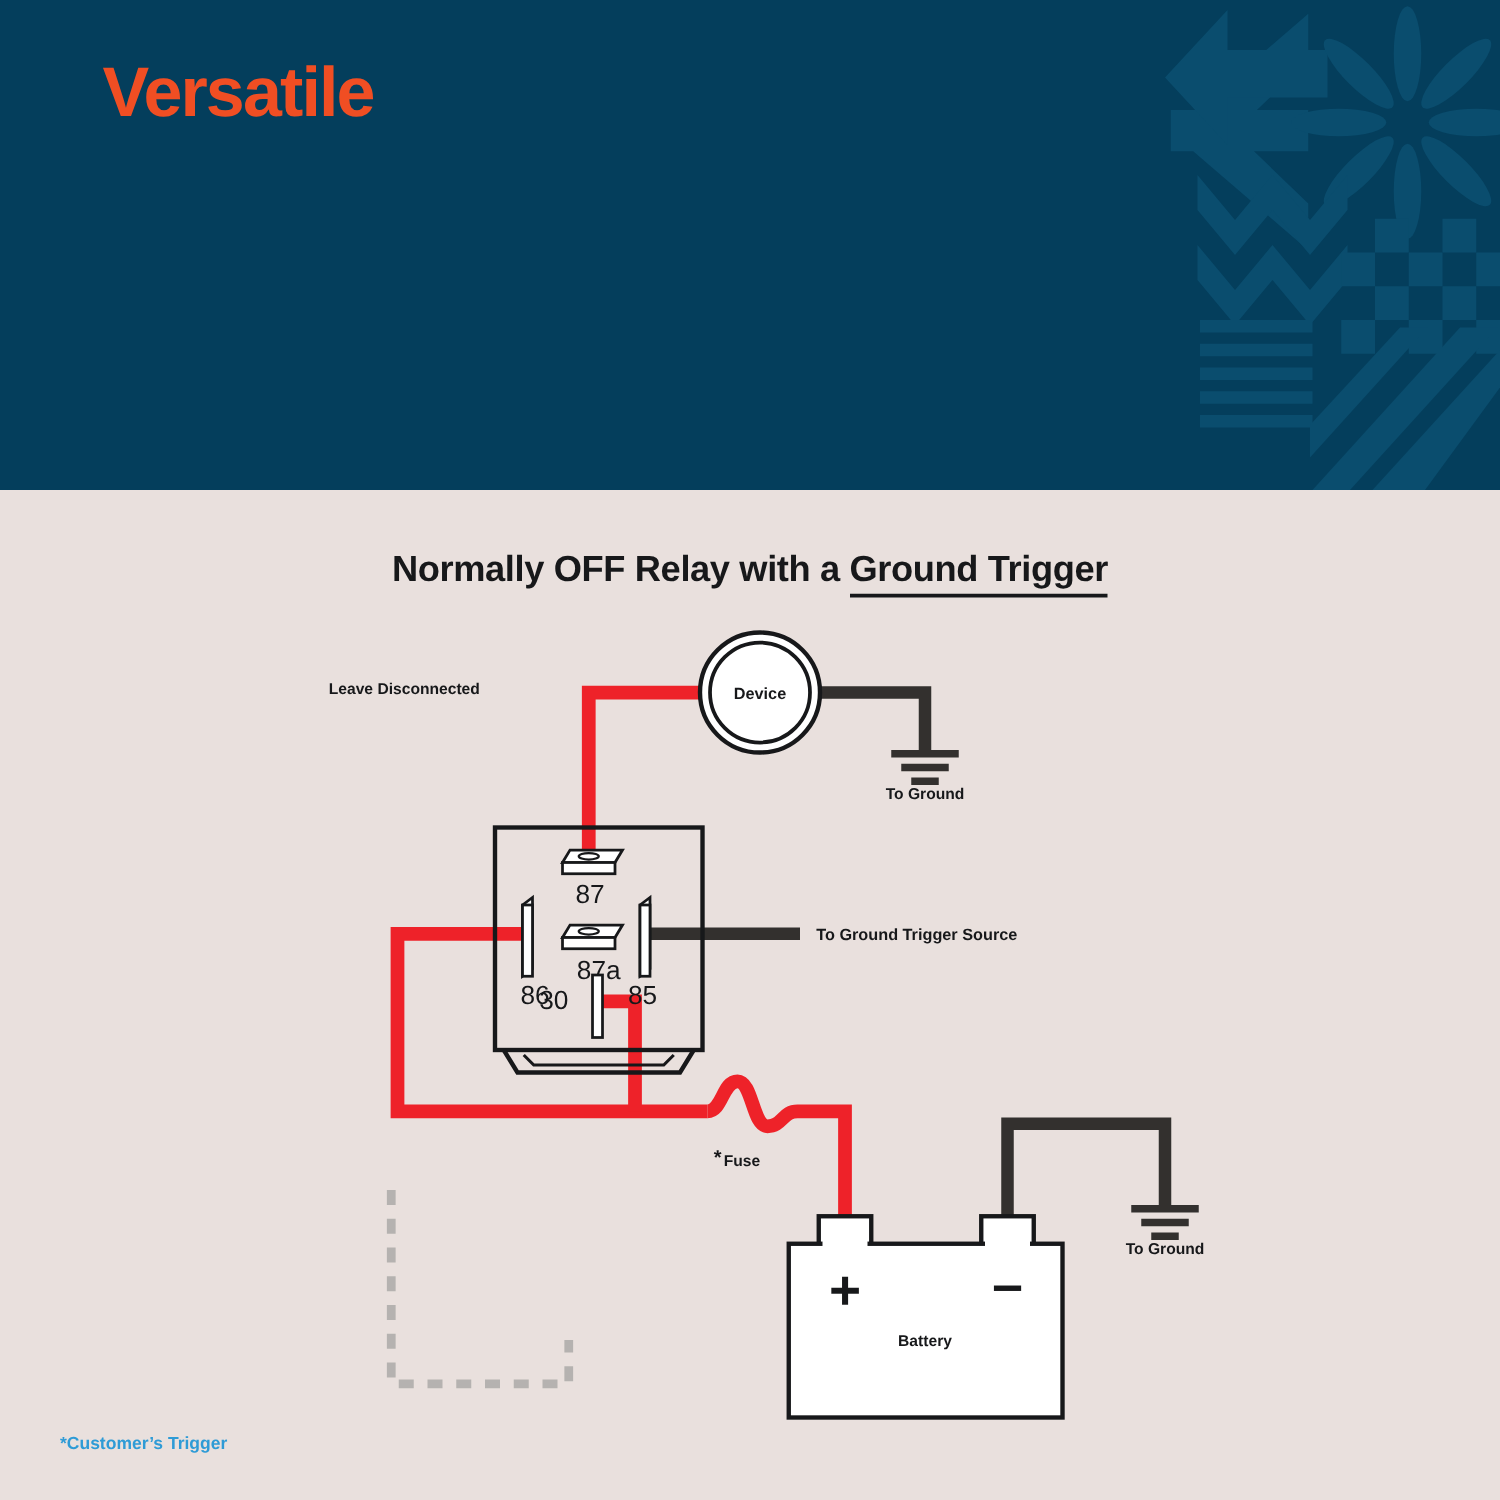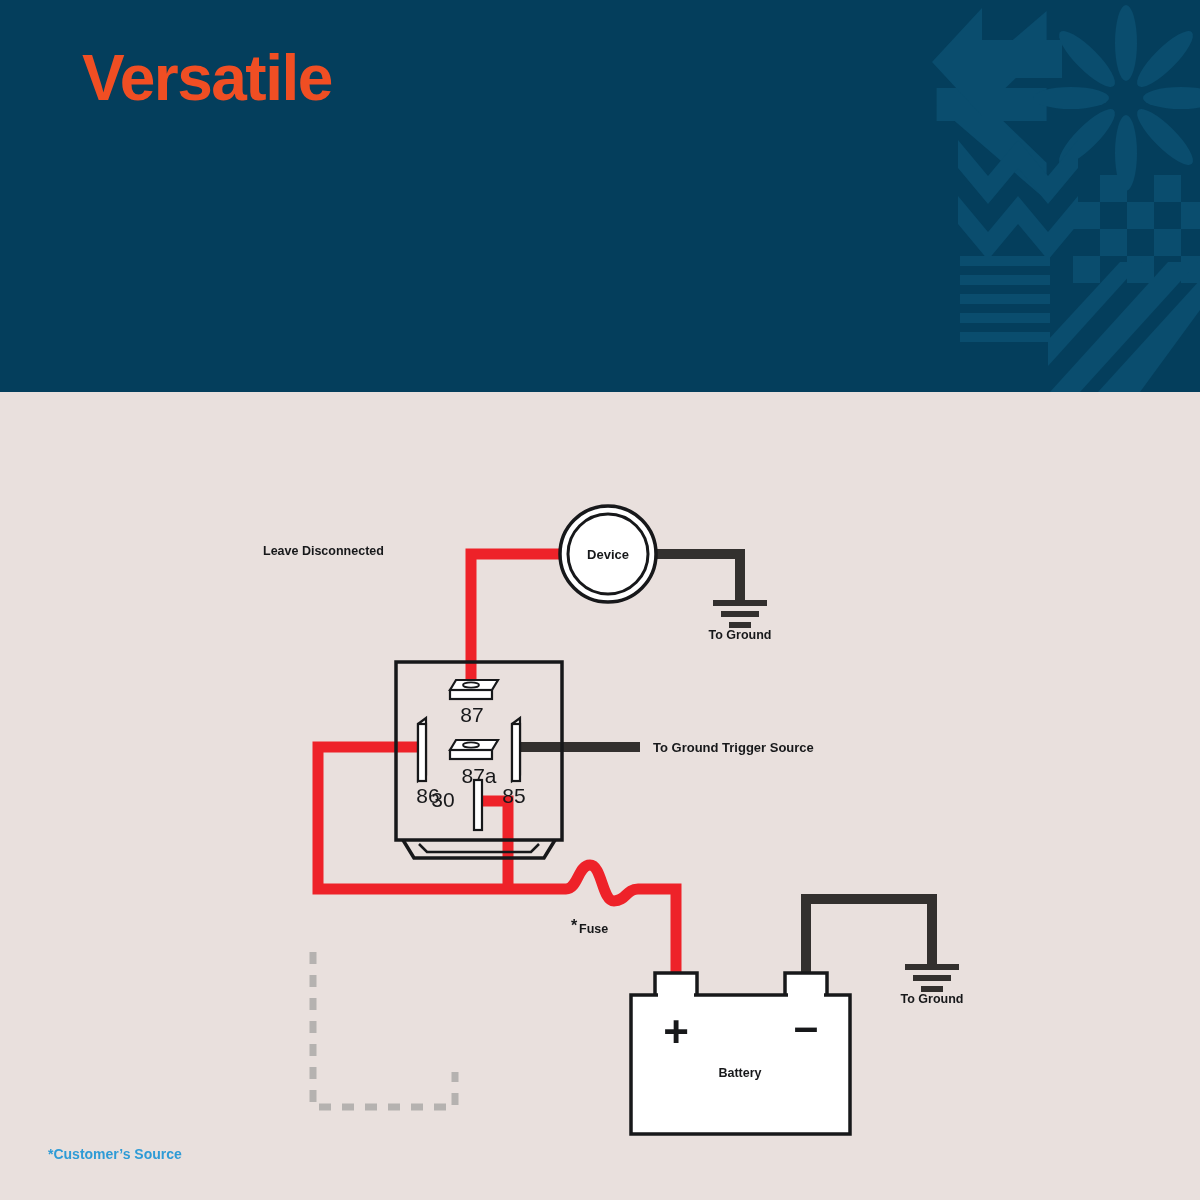--- a/index.html
+++ b/index.html
@@ -11,21 +11,21 @@
   #page{position:relative;width:1200px;height:1200px;}
 
   
   .hero{
     position:absolute;left:0;top:0;width:1200px;height:392px;
     background:#043e5c;overflow:hidden;
   }
   .hero-pattern{position:absolute;right:0;top:0;width:270px;height:392px;}
   .hero-copy{position:absolute;left:82px;top:46px;width:830px;z-index:2;}
   .hero-title{
-    font-size:64px;font-weight:bold;color:#f04e23;letter-spacing:-1.5px;
+    font-size:56px;font-weight:bold;color:#f04e23;letter-spacing:-1.5px;
     line-height:1.0;margin:0 0 26px 0;
   }
   .hero-body{
     font-size:34px;line-height:1.38;color:#ffffff;font-weight:400;margin:0;
     max-width:820px;
   }
 
   
   .diagram-panel{
     position:absolute;left:0;top:392px;width:1200px;height:808px;background:#e9e0dd;
@@ -106,20 +106,23 @@
       </g>
     </svg>
 
     <div class="hero-copy">
       <h1 class="hero-title">Versatile</h1>
     </div>
   </section>
 
   <section class="diagram-panel">
 
+    <div class="diagram-title">
+      <span>Normally OFF Relay with a </span><span class="underlined">Ground Trigger</span>
+    </div>
 
     <svg class="wiring" viewBox="0 0 1200 808">
 
       <path d="M471 294 L471 162 L566 162" fill="none" stroke="#ee2229" stroke-width="11"></path>
 
       <path d="M424 355 L318 355 L318 497 L566 497" fill="none" stroke="#ee2229" stroke-width="11"></path>
 
       <path d="M481 409 L508 409 L508 497" fill="none" stroke="#ee2229" stroke-width="11"></path>
 
       <path d="M566 497 C 578 497 578 473 590 473 C 602 473 602 509 614 509 C 626 509 626 497 638 497 L 676 497 L 676 581" fill="none" stroke="#ee2229" stroke-width="11"></path>
@@ -205,16 +208,16 @@
 
       <g fill="#17181a">
         <rect x="662" y="1012" width="0" height="0"></rect>
       </g>
       <text x="676" y="655" text-anchor="middle" font-size="44" font-weight="bold" fill="#17181a" font-family="Liberation Sans, sans-serif">+</text>
       <text x="806" y="650" text-anchor="middle" font-size="44" font-weight="bold" fill="#17181a" font-family="Liberation Sans, sans-serif">–</text>
       <text class="lbl lbl-sm" x="740" y="685" text-anchor="middle">Battery</text>
 
     </svg>
 
-    <div class="footnote">*Customer’s Source</div>
+    <div class="footnote">*Customer’s Trigger</div>
 
   </section>
 </div>
 
 </body></html>

